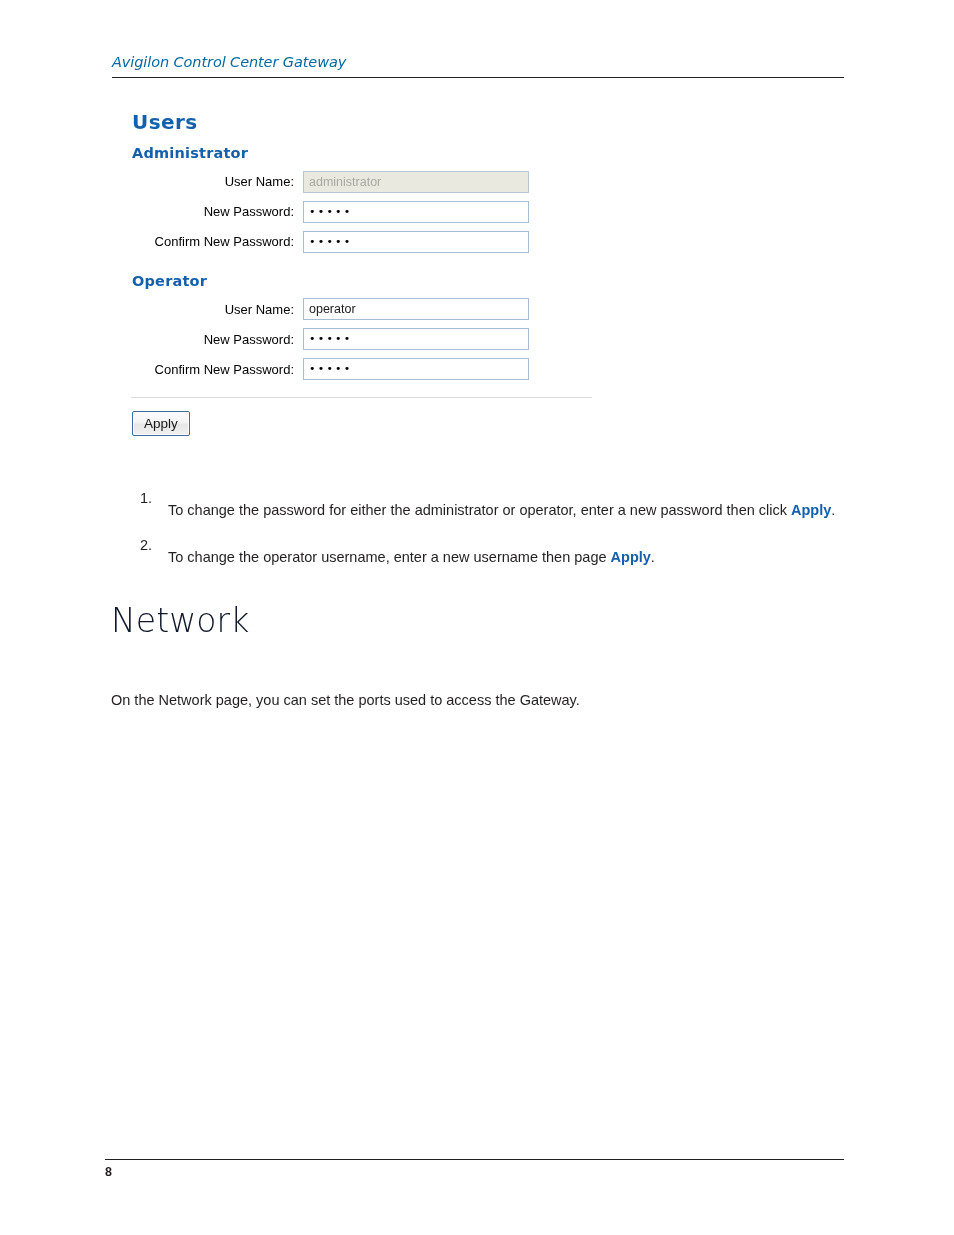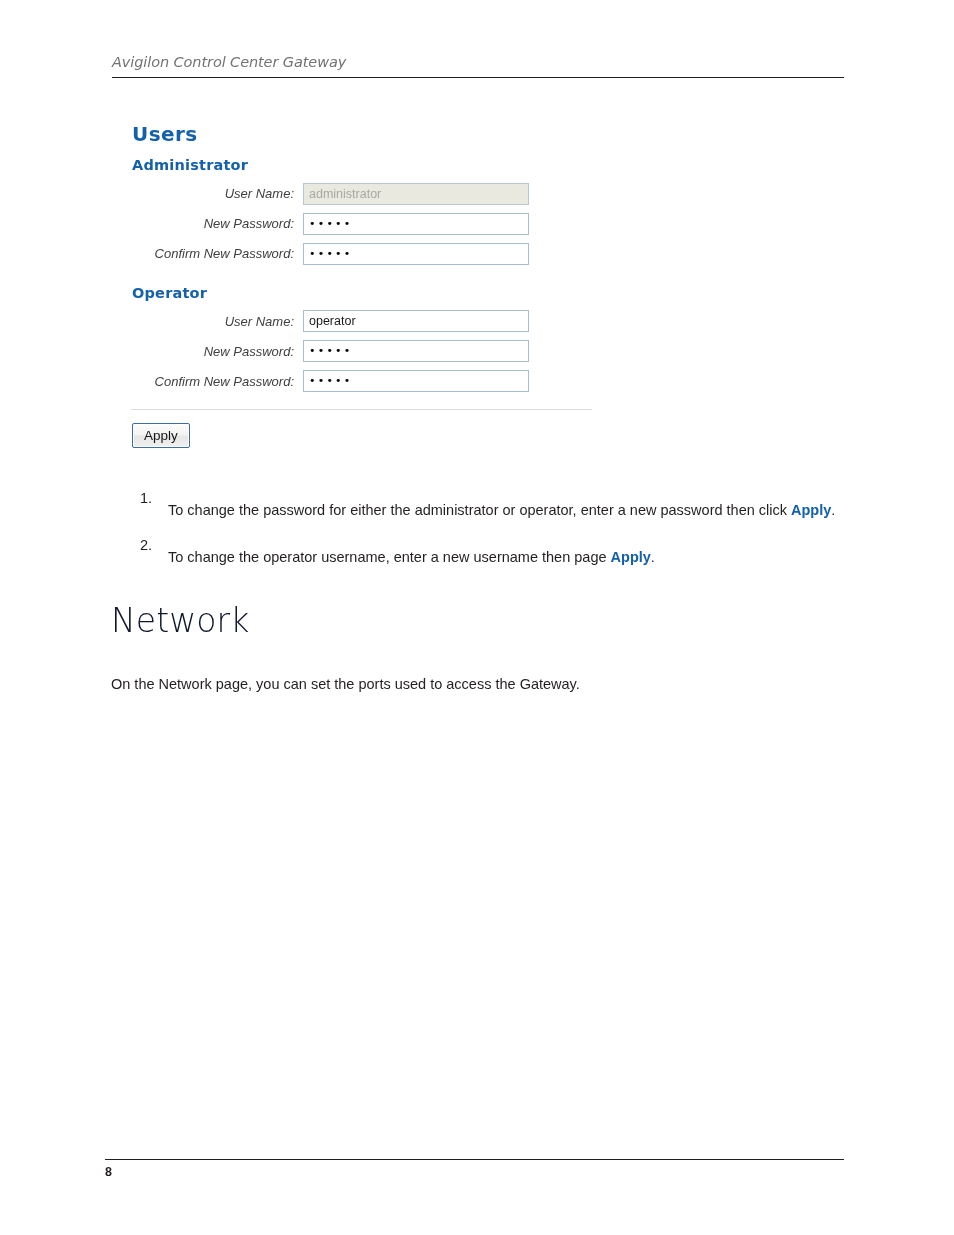--- a/index.html
+++ b/index.html
@@ -28,33 +28,33 @@
     position: absolute;
     left: 112px;
     top: 54px;
     width: 732px;
   }
   .header-title {
     font-family: "DejaVu Sans", sans-serif;
     font-style: italic;
     font-size: 14.5px;
     letter-spacing: -0.1px;
-    color: #737373;
+    color: #0369a1;
     padding-bottom: 7px;
   }
   .header-rule {
     border-bottom: 1.6px solid #231f20;
     width: 732px;
   }
 
   
   .ui-block {
     position: absolute;
     left: 131px;
-    top: 124px;
+    top: 112px;
     width: 470px;
     font-family: "DejaVu Sans", sans-serif;
   }
 
   .ui-h1 {
     font-size: 20px;
     font-weight: bold;
     color: #1560ab;
     letter-spacing: 0.4px;
     line-height: 1;
@@ -74,24 +74,23 @@
     display: flex;
     align-items: center;
     height: 26px;
     margin-bottom: 4px;
   }
   .field-label {
     width: 163px;
     text-align: right;
     padding-right: 9px;
     font-size: 13px;
-    color: #404040;
+    color: #000000;
     font-family: "Liberation Sans", sans-serif;
     white-space: nowrap;
-    font-style: italic;
   }
   .field-input {
     width: 226px;
     height: 22px;
     box-sizing: border-box;
     border: 1px solid #a8bcd4;
     background: #ffffff;
     font-size: 12.5px;
     font-family: "Liberation Sans", sans-serif;
     color: #1a1a1a;
@@ -186,21 +185,21 @@
   .body-copy {
     position: absolute;
     left: 111px;
     top: 672px;
     width: 730px;
   }
   .para {
     font-size: 14.5px;
     line-height: 24px;
     color: #231f20;
-    margin: 0 0 16px 0;
+    margin: 16px 0 16px 0;
   }
 
   
   .footer {
     position: absolute;
     left: 105px;
     top: 1159px;
     width: 739px;
   }
   .footer-rule {

